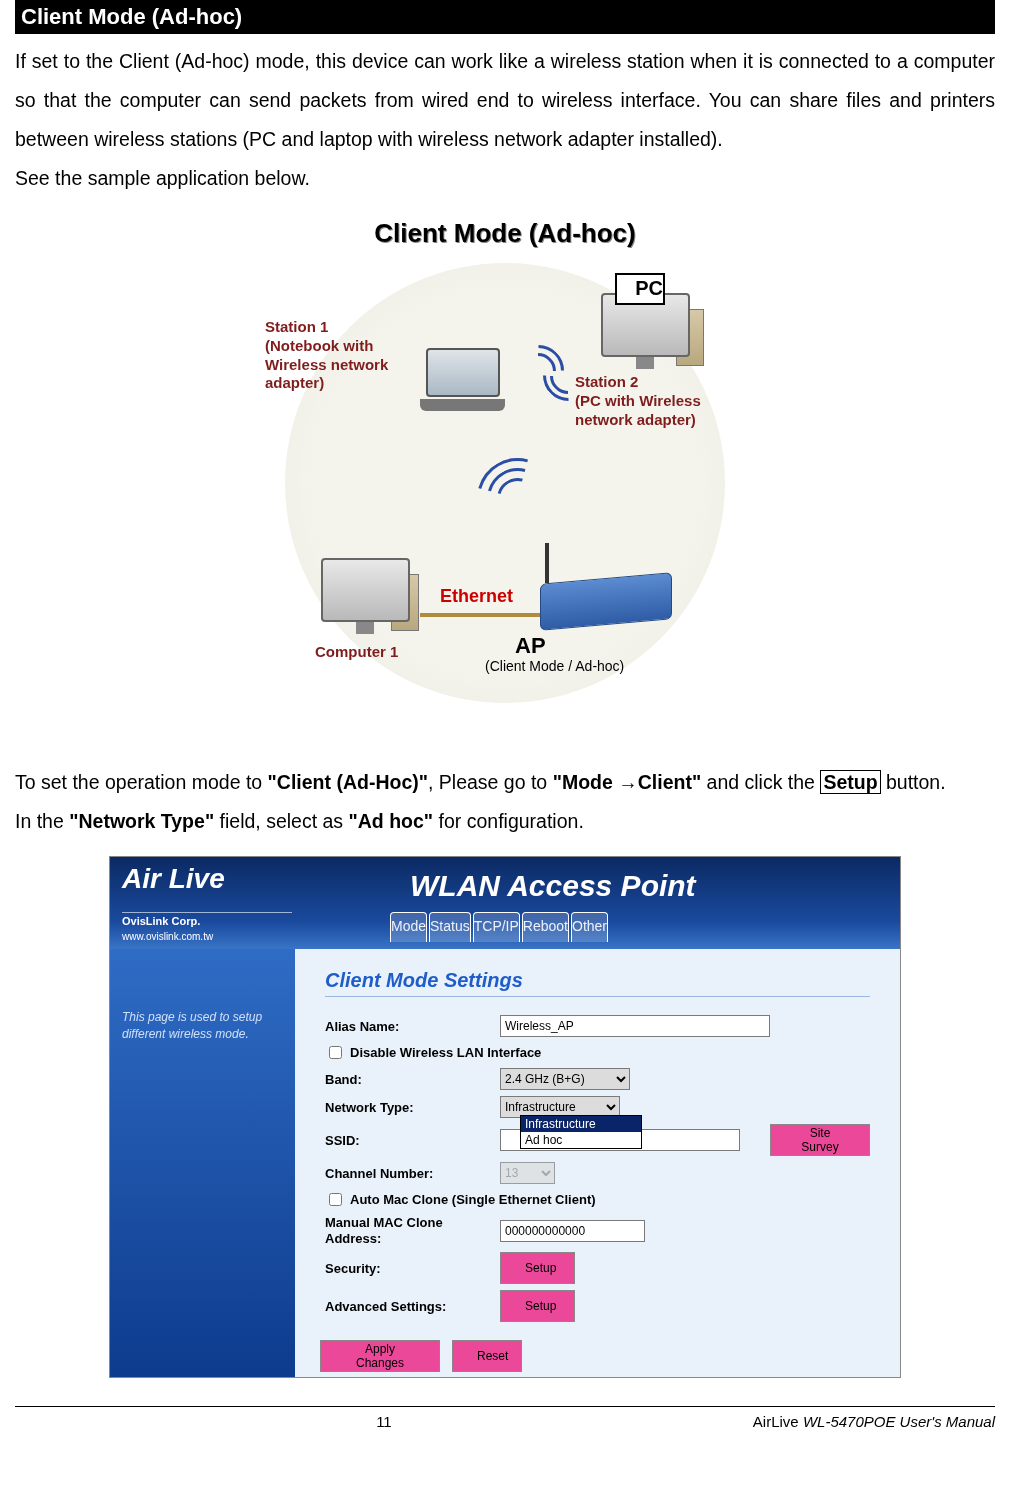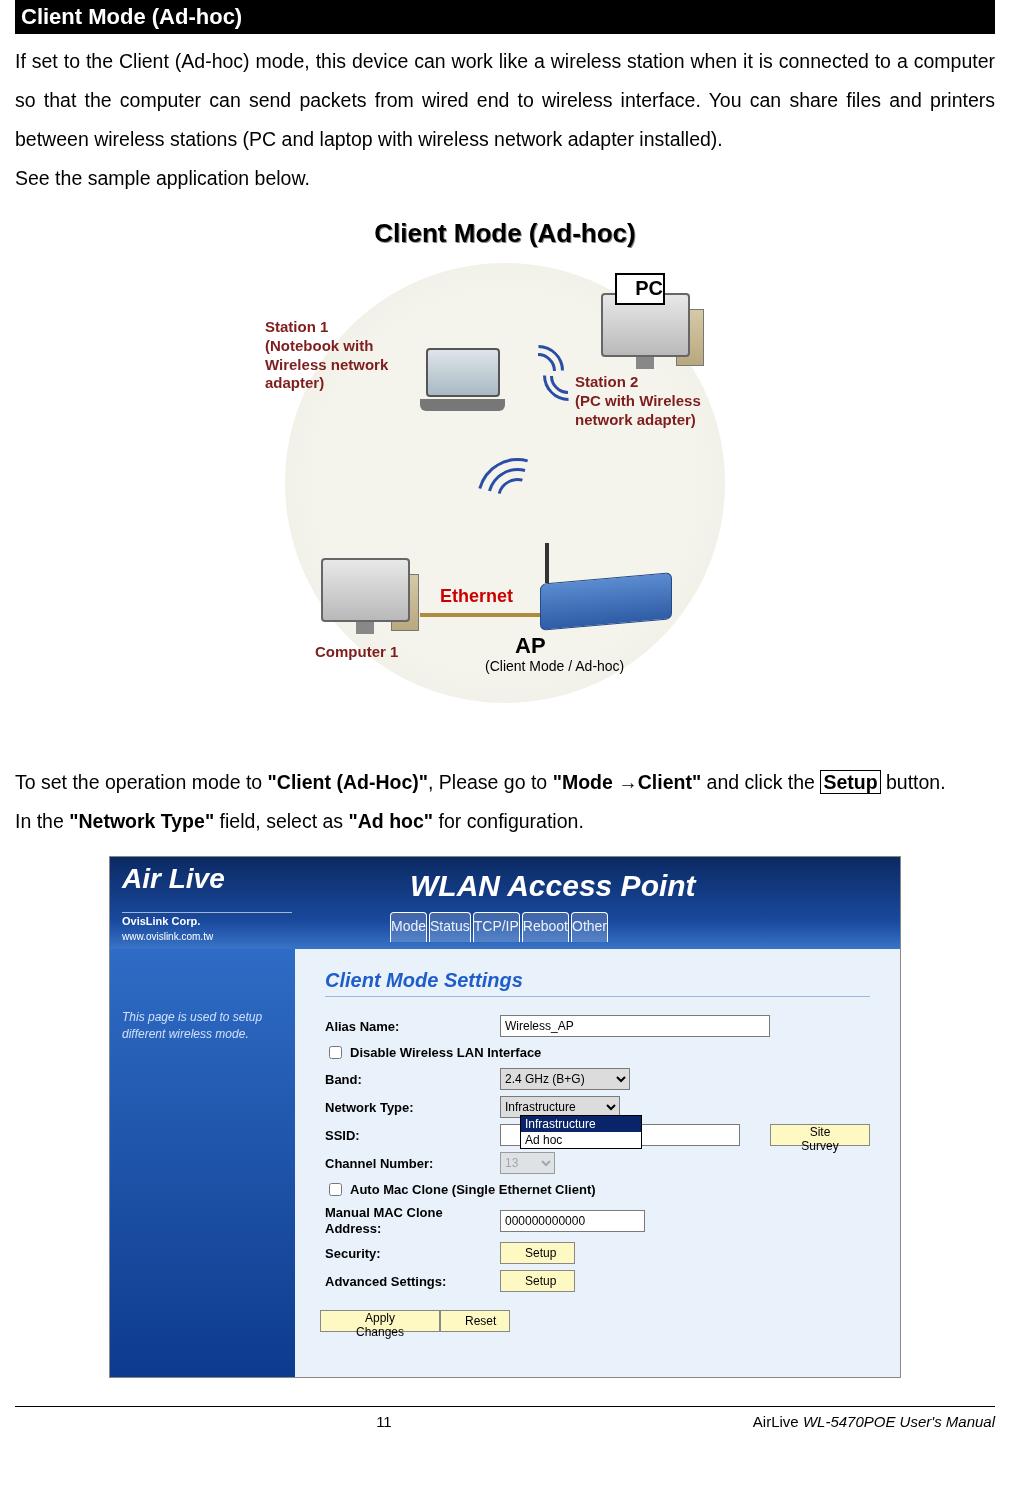--- a/index.html
+++ b/index.html
@@ -146,21 +146,21 @@
   }
   .form-row{display:flex;align-items:center;margin:6px 0;font-size:13px;}
   .form-row label{flex:0 0 175px;font-weight:bold;color:#000;}
   .txt{
     border:1px solid #7a7a7a;background:#fff;height:20px;padding:0 4px;font-size:12px;
   }
   .sel{
     border:1px solid #7a7a7a;background:#dcdcdc;height:22px;font-size:12px;
   }
   .btn{
-    border:1px solid #888;background:#fef9c3;height:22px;font-size:12px;padding:0 24px;
+    border:1px solid #888;background:#ec4899;height:32px;font-size:12px;padding:0 24px;
   }
   .chkline{font-size:13px;font-weight:bold;display:flex;align-items:center;margin:6px 0 6px 0;}
   .chkline input{margin-right:8px;}
   .dropdown-open{
     position:absolute;left:410px;top:258px;width:120px;border:1px solid #000;background:#fff;
     font-size:12px;z-index:5;
   }
   .dropdown-open div{padding:1px 4px;}
   .dropdown-open .sel-opt{background:#0a246a;color:#fff;}
   .apply-row{margin-top:18px;}
@@ -313,21 +313,21 @@
         <button class="btn" style="width:75px;">Setup</button>
       </div>
 
       <div class="form-row">
         <label>Advanced Settings:</label>
         <button class="btn" style="width:75px;">Setup</button>
       </div>
 
       <div class="form-row apply-row">
         <button class="btn" style="width:120px;margin-left:-5px;">Apply Changes</button>
-        <button class="btn" style="width:70px;text-align:center;">Reset</button>
+        <button class="btn" style="width:70px;margin-left:12px;text-align:center;">Reset</button>
       </div>
     </div>
 
     <div class="dropdown-open">
       <div class="sel-opt">Infrastructure</div>
       <div>Ad hoc</div>
     </div>
   </div>
 
   <hr class="foot-line">

